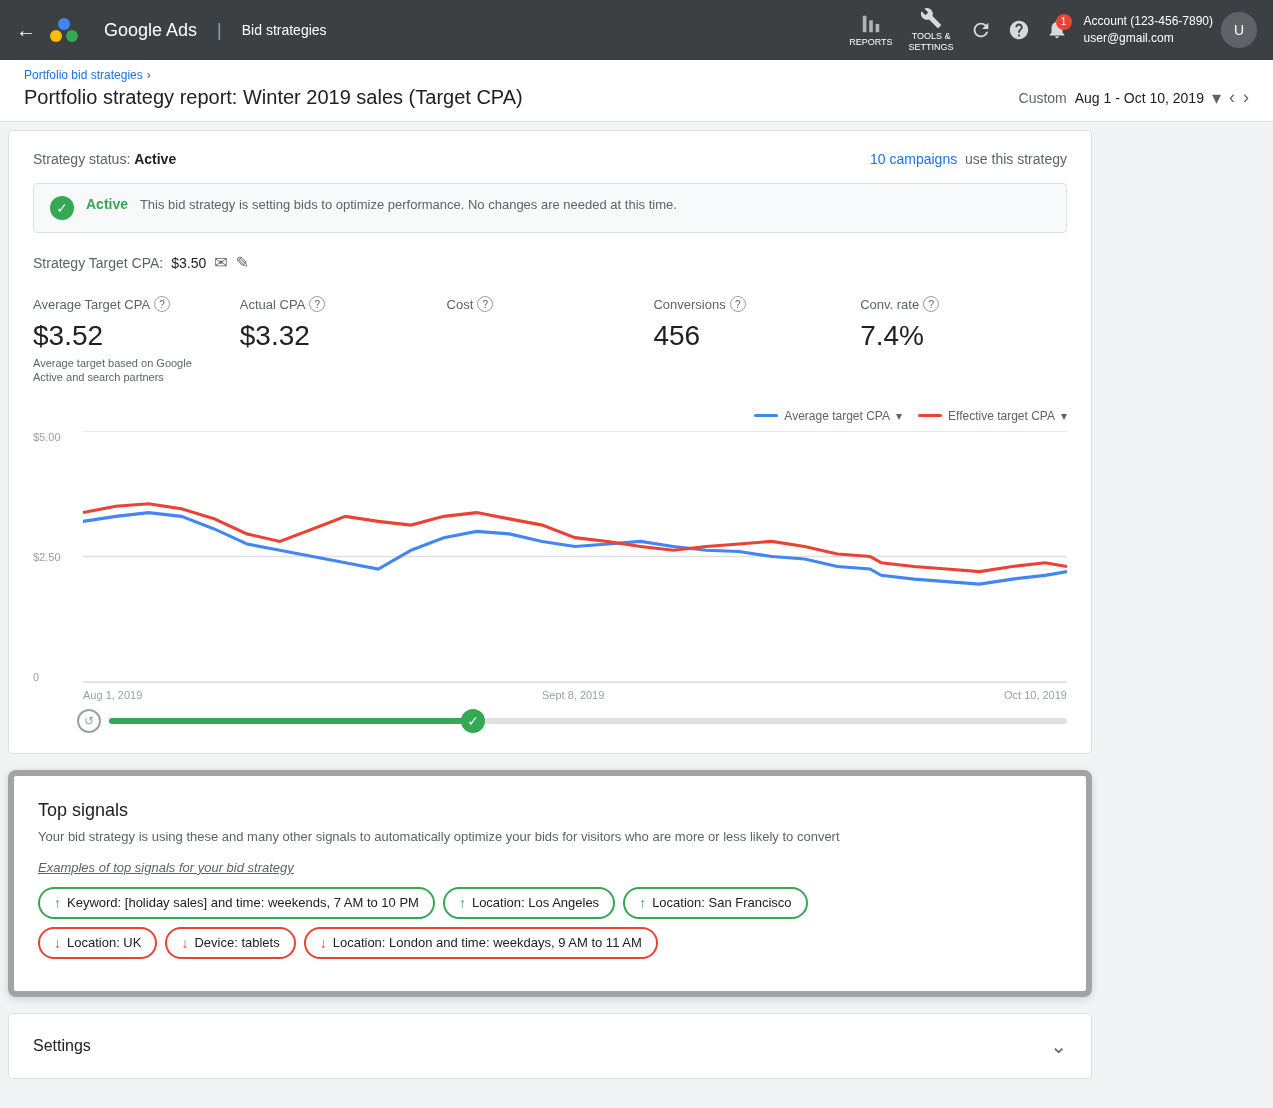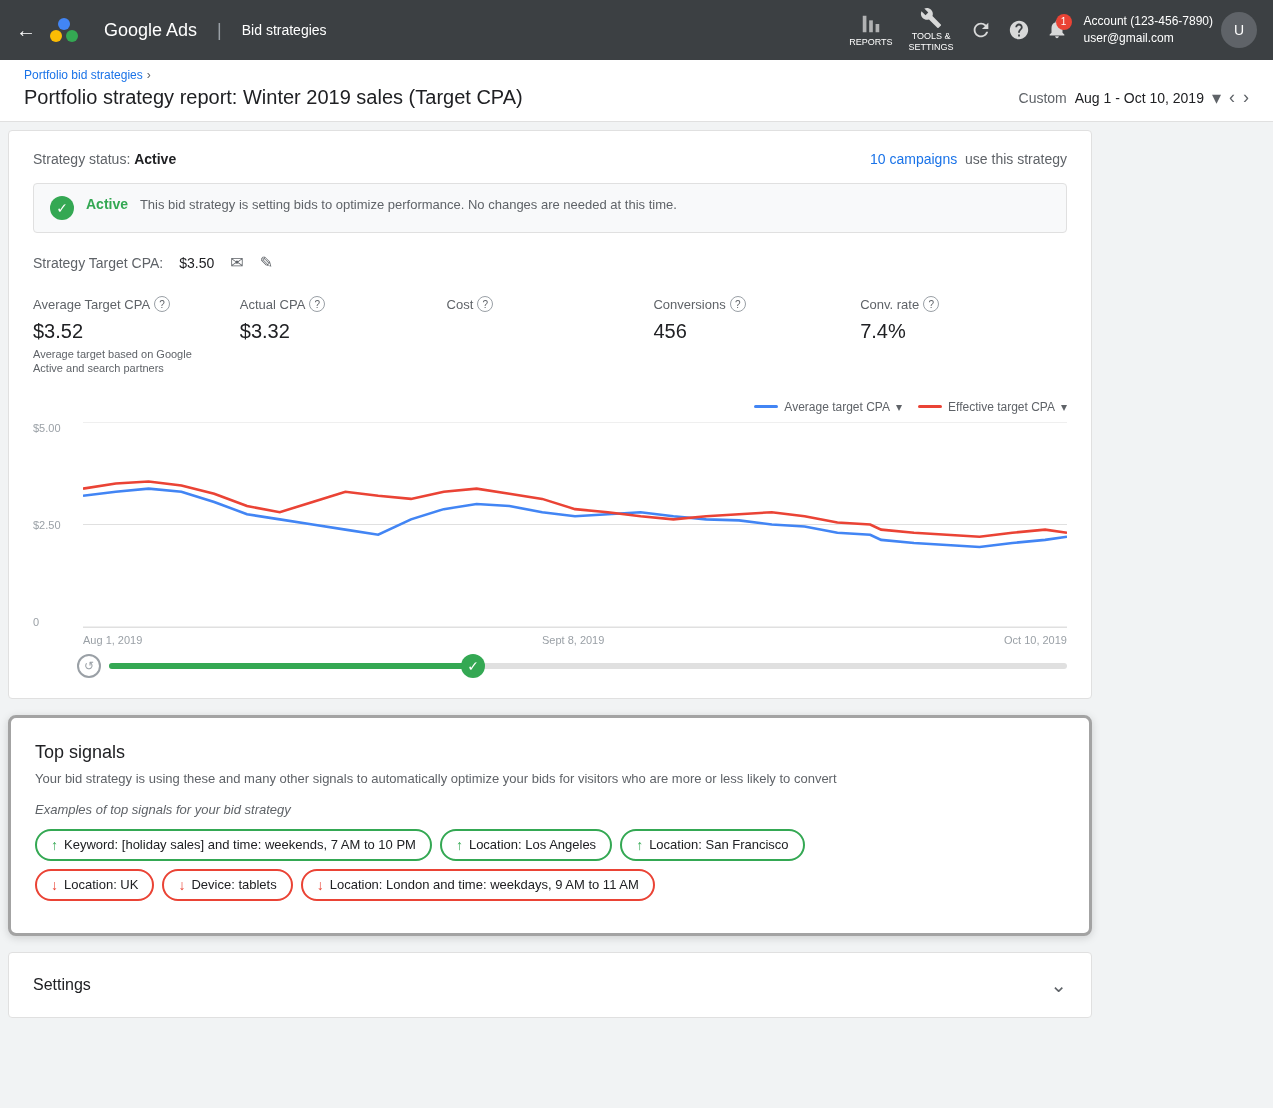--- a/index.html
+++ b/index.html
@@ -74,54 +74,54 @@
       padding: 12px 16px;
     }
     .active-icon { width: 24px; height: 24px; background: #34a853; border-radius: 50%; display: flex; align-items: center; justify-content: center; color: white; font-size: 14px; flex-shrink: 0; }
     .active-banner-title { font-weight: 700; color: #34a853; margin-right: 8px; }
     .active-banner-text { color: #5f6368; font-size: 13px; }
 
     
     .strategy-target-row {
       display: flex;
       align-items: center;
-      gap: 16px;
+      gap: 8px;
       margin-bottom: 24px;
       color: #5f6368;
       font-size: 14px;
     }
     .target-value { color: #202124; font-weight: 500; }
     .target-icon { cursor: pointer; color: #5f6368; font-size: 16px; }
 
     .metrics-row { display: flex; gap: 0; margin-bottom: 24px; }
     .metric { flex: 1; padding-right: 16px; }
     .metric-label { color: #5f6368; font-size: 13px; display: flex; align-items: center; gap: 4px; margin-bottom: 8px; }
-    .metric-value { font-size: 20px; color: #202124; font-weight: 300; }
+    .metric-value { font-size: 28px; color: #202124; font-weight: 300; }
     .metric-note { font-size: 11px; color: #5f6368; margin-top: 4px; line-height: 1.3; }
     .help-icon { width: 16px; height: 16px; border-radius: 50%; border: 1px solid #9aa0a6; display: inline-flex; align-items: center; justify-content: center; font-size: 10px; color: #5f6368; cursor: pointer; }
 
     
     .chart-legend { display: flex; align-items: center; justify-content: flex-end; gap: 16px; margin-bottom: 8px; }
     .legend-item { display: flex; align-items: center; gap: 6px; font-size: 12px; color: #5f6368; cursor: pointer; }
     .legend-line { width: 24px; height: 3px; border-radius: 2px; }
     .legend-line.blue { background: #4285f4; }
     .legend-line.red { background: #ea4335; }
 
     
     .top-signals-card {
       background: white;
-      border: 3px solid #a3a3a3;
+      border: 6px solid #a3a3a3;
       border-radius: 8px;
       padding: 24px;
       margin-bottom: 16px;
       box-shadow: 0 2px 8px rgba(0,0,0,0.15);
     }
     .top-signals-title { font-size: 18px; font-weight: 500; margin-bottom: 8px; }
     .top-signals-desc { color: #5f6368; font-size: 13px; margin-bottom: 16px; }
-    .top-signals-subtitle { color: #5f6368; font-size: 13px; font-style: italic; margin-bottom: 12px; }
+    .top-signals-subtitle { color: #5f6368; font-size: 13px; font-style: italic; margin-bottom: 12px; text-decoration: underline; }
     .signals-row { display: flex; flex-wrap: wrap; gap: 8px; margin-bottom: 8px; }
     .signal-chip {
       display: inline-flex; align-items: center; gap: 6px;
       border: 2px solid; border-radius: 20px;
       padding: 6px 14px; font-size: 13px; cursor: pointer;
     }
     .signal-chip.positive { border-color: #34a853; color: #202124; }
     .signal-chip.negative { border-color: #ea4335; color: #202124; }
     .signal-arrow-up { color: #34a853; font-size: 14px; }
     .signal-arrow-down { color: #ea4335; font-size: 14px; }
@@ -290,21 +290,21 @@
         <span>▾</span>
       </div>
       <div class="legend-item">
         <div class="legend-line red"></div>
         <span>Effective target CPA</span>
         <span>▾</span>
       </div>
     </div>
 
     <div style="position:relative;">
-      <div style="display:flex; align-items:stretch; height:206px;">
+      <div style="display:flex; align-items:stretch; height:252px;">
 
         <div style="width:50px; display:flex; flex-direction:column; justify-content:space-between; font-size:11px; color:#9aa0a6; padding-right:8px;">
           <span>$5.00</span>
           <span>$2.50</span>
           <span>0</span>
         </div>
 
         <svg viewBox="0 0 900 200" preserveAspectRatio="none" style="flex:1; border-bottom:1px solid #e0e0e0;">
 
           <line x1="0" y1="0" x2="900" y2="0" stroke="#e0e0e0" stroke-width="1"></line>

